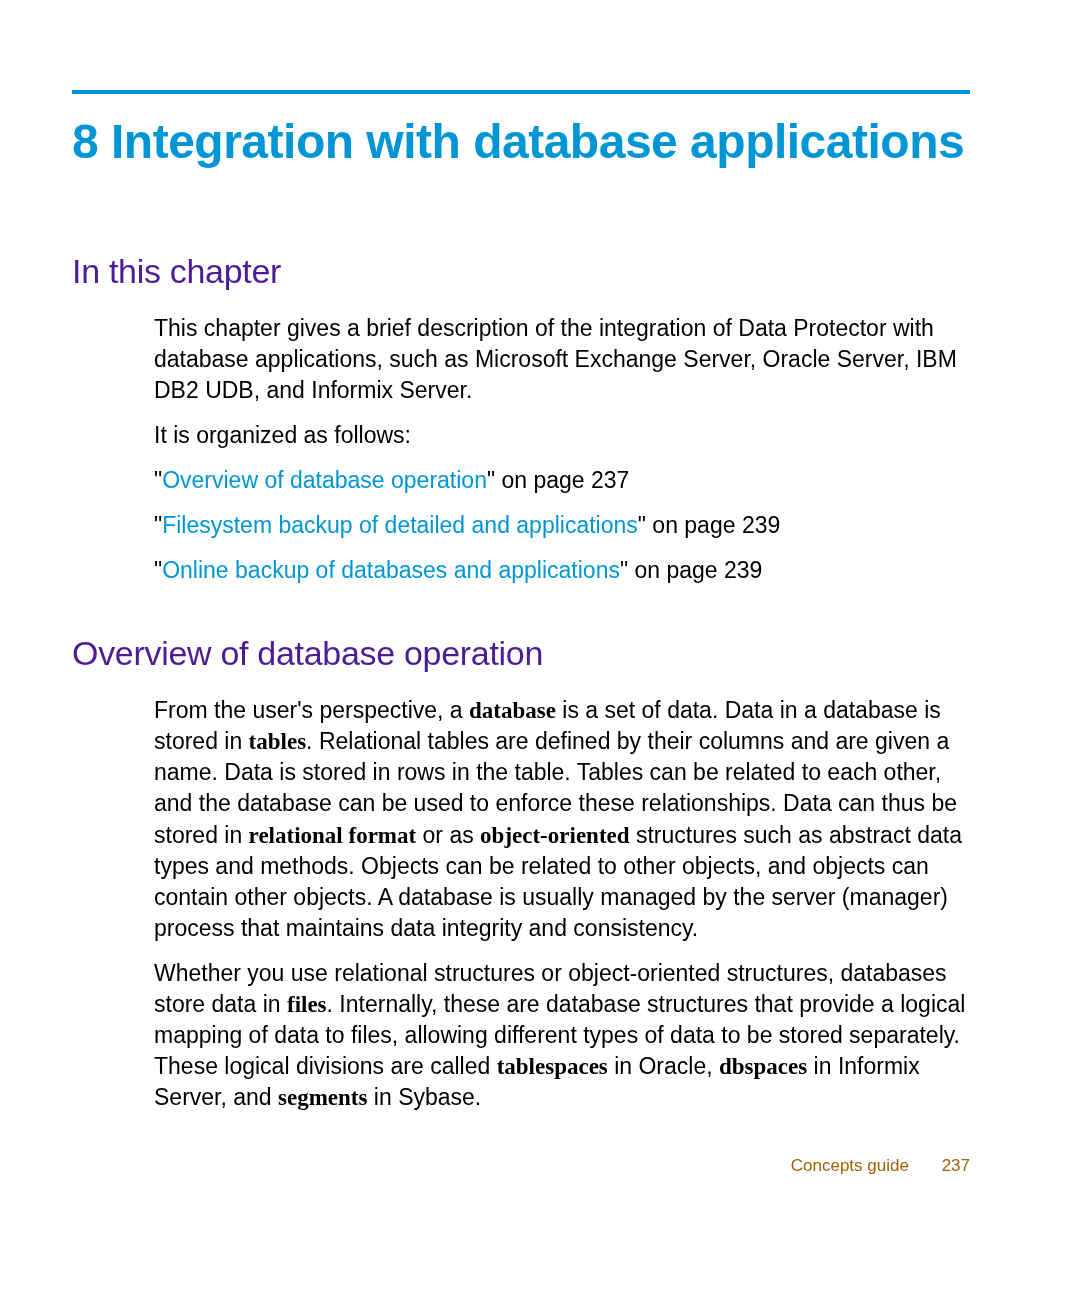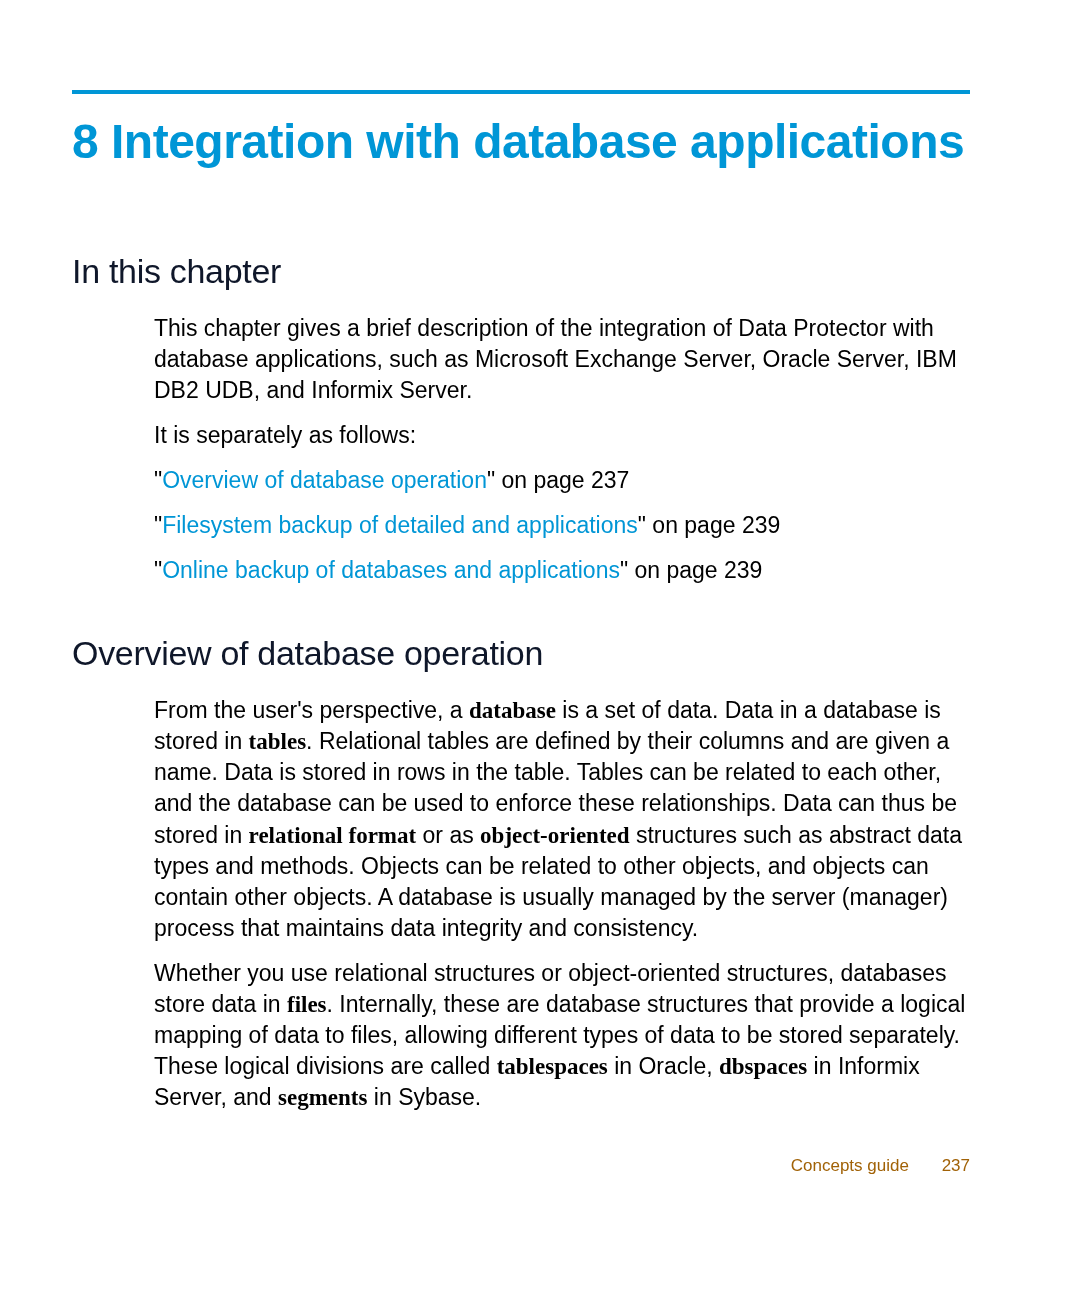--- a/index.html
+++ b/index.html
@@ -23,21 +23,21 @@
     }
     .chapter-title {
       color: #0096d6;
       font-size: 48px;
       font-weight: bold;
       line-height: 1.25;
       margin-bottom: 80px;
       letter-spacing: -0.5px;
     }
     .section-heading {
-      color: #0f172a;
+      color: #4c1d95;
       font-size: 34px;
       font-weight: normal;
       margin-bottom: 22px;
       letter-spacing: -0.3px;
     }
     .body-block {
       margin-left: 82px;
       margin-bottom: 48px;
     }
     .body-block p {
@@ -70,21 +70,21 @@
 </head>
 <body>
 
 <div class="page">
   <div class="top-rule"></div>
   <h1 class="chapter-title">8 Integration with database applications</h1>
 
   <h2 class="section-heading">In this chapter</h2>
   <div class="body-block">
     <p>This chapter gives a brief description of the integration of Data Protector with database applications, such as Microsoft Exchange Server, Oracle Server, IBM DB2 UDB, and Informix Server.</p>
-    <p>It is separately as follows:</p>
+    <p>It is organized as follows:</p>
     <p>"<span class="link">Overview of database operation</span><span>" on page 237</span></p>
     <p>"<span class="link">Filesystem backup of detailed and applications</span><span>" on page 239</span></p>
     <p>"<span class="link">Online backup of databases and applications</span><span>" on page 239</span></p>
   </div>
 
   <h2 class="section-heading">Overview of database operation</h2>
   <div class="body-block">
     <p><span>From the user's perspective, a </span><span class="bold">database</span><span> is a set of data. Data in a database is stored in </span><span class="bold">tables</span><span>. Relational tables are defined by their columns and are given a name. Data is stored in rows in the table. Tables can be related to each other, and the database can be used to enforce these relationships. Data can thus be stored in </span><span class="bold">relational format</span><span> or as </span><span class="bold">object-oriented</span><span> structures such as abstract data types and methods. Objects can be related to other objects, and objects can contain other objects. A database is usually managed by the server (manager) process that maintains data integrity and consistency.</span></p>
     <p><span>Whether you use relational structures or object-oriented structures, databases store data in </span><span class="bold">files</span><span>. Internally, these are database structures that provide a logical mapping of data to files, allowing different types of data to be stored separately. These logical divisions are called </span><span class="bold">tablespaces</span><span> in Oracle, </span><span class="bold">dbspaces</span><span> in Informix Server, and </span><span class="bold">segments</span><span> in Sybase.</span></p>
   </div>

